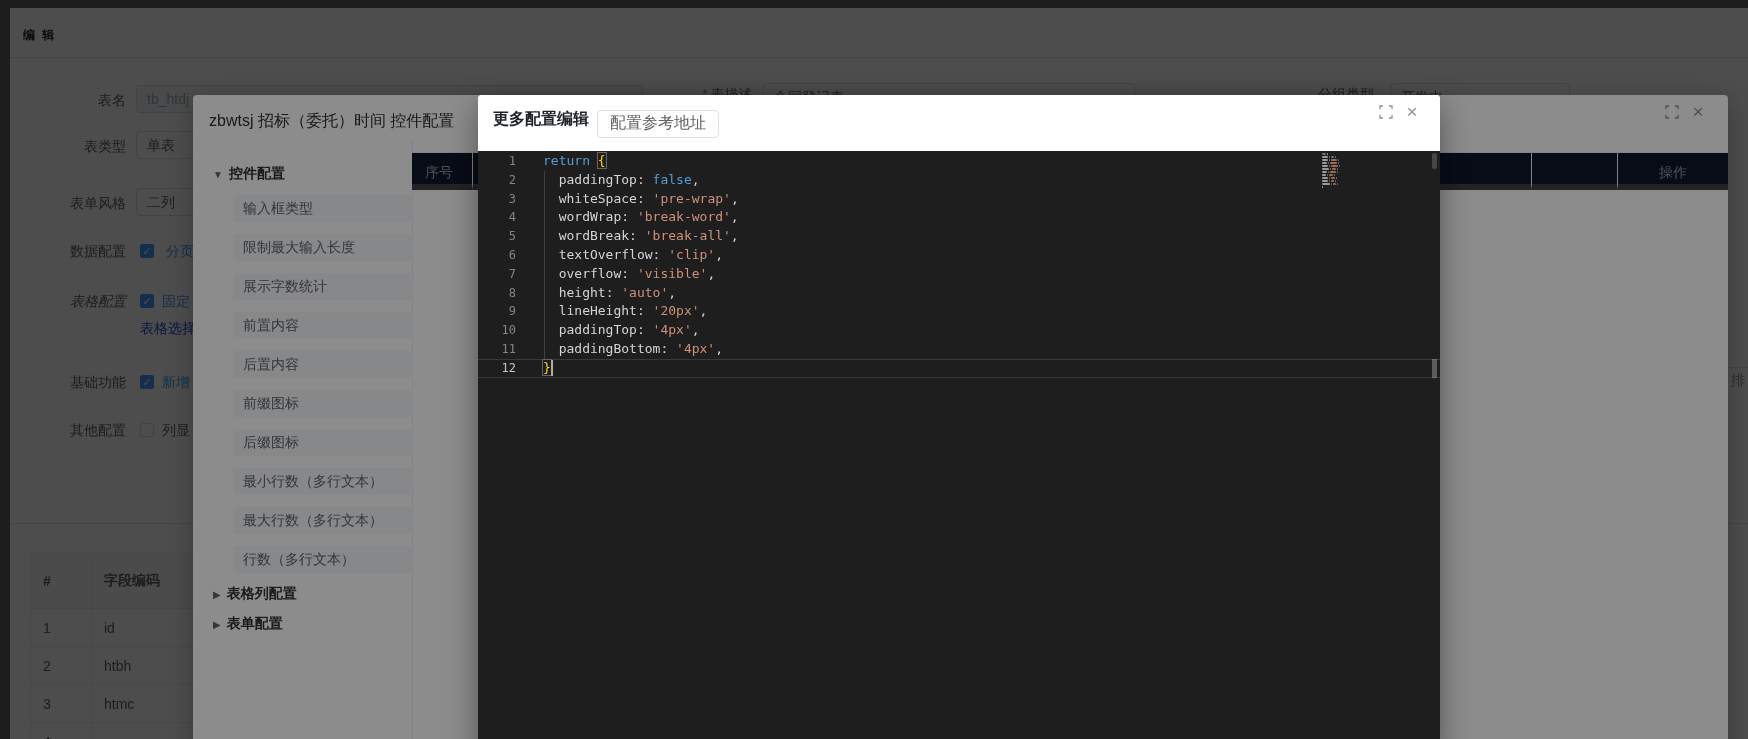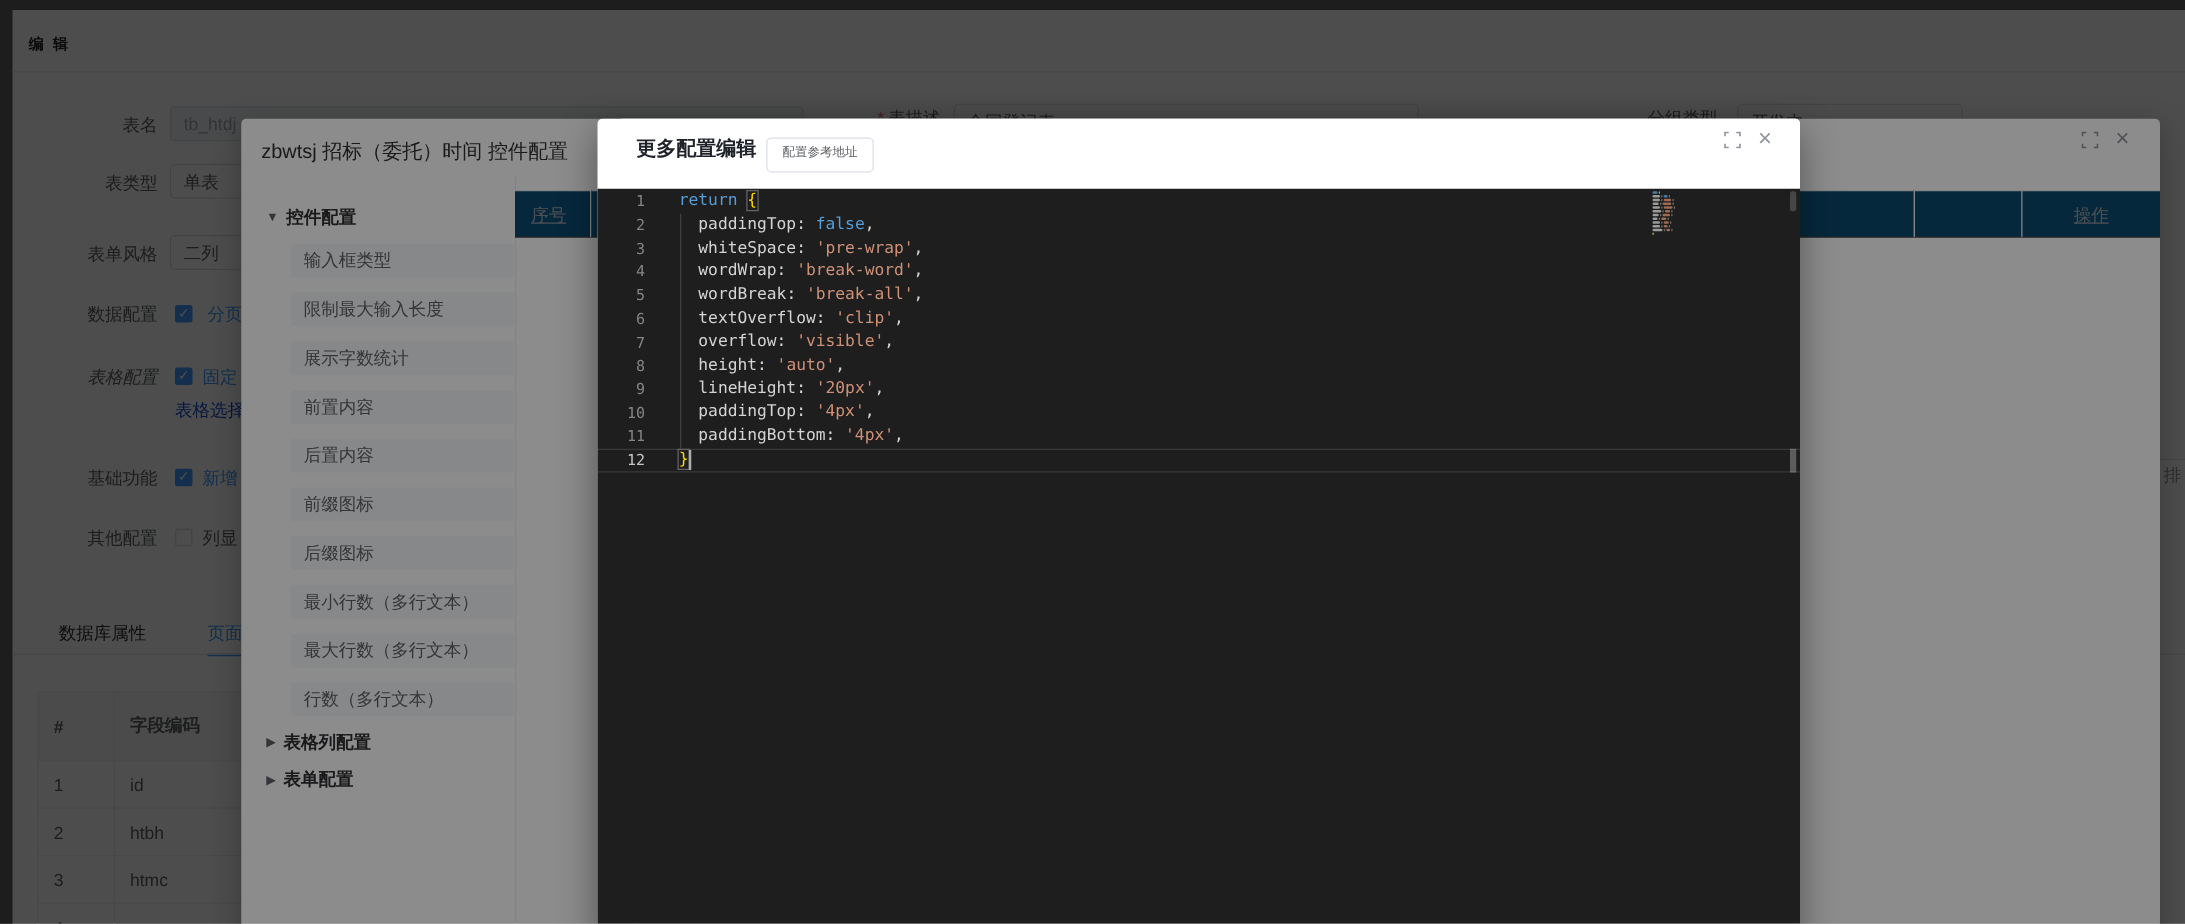--- a/index.html
+++ b/index.html
@@ -42,29 +42,29 @@
   #ctl-panel{position:absolute;left:20px;top:62px;width:198px;}
   .sec-head{display:flex;align-items:center;font-weight:bold;color:#303133;margin:8px 0 12px 0;cursor:pointer;}
   .sec-head .tri{font-size:10px;color:#606266;margin-right:6px;}
   .panel-items{margin-left:20px;}
   .panel-item{background:#f5f7fa;border-radius:2px;color:#606266;padding:4px 10px;margin-bottom:12px;
               min-height:18px;line-height:19px;width:158px;cursor:pointer;}
   #more-cfg-btn{margin-left:17px;margin-top:12px;width:184px;height:32px;border:1px solid #dcdfe6;border-radius:4px;
       background:#fff;display:flex;align-items:center;justify-content:center;cursor:pointer;font-size:14px;color:#606266;}
   #more-cfg-btn .badge{color:#409eff;}
   #ctl-vdiv{position:absolute;left:219px;top:45px;bottom:0;width:1px;background:#ebeef5;}
-  .ctl-th{position:absolute;top:57px;height:38px;line-height:38px;color:#909399;background:#0c4a6e;
-          box-sizing:border-box;border-top:1px solid #ebeef5;border-bottom:1px solid #404040;text-decoration:underline;}
+  .ctl-th{position:absolute;top:57px;height:38px;line-height:38px;color:#909399;background:#0f172a;
+          box-sizing:border-box;border-top:1px solid #ebeef5;border-bottom:6px solid #404040;}
   
   #ed-modal{position:absolute;left:478px;top:95px;width:962px;height:660px;background:#fff;
             border-radius:4px;box-shadow:0 10px 30px rgba(0,0,0,.4);}
-  #ed-header{position:absolute;left:16px;top:0;right:0;height:56px;background:#fff;border-radius:4px 4px 0 0;}
+  #ed-header{position:absolute;left:0;top:0;right:0;height:56px;background:#fff;border-radius:4px 4px 0 0;}
   #ed-title{position:absolute;left:15px;top:14px;font-size:16px;font-weight:bold;color:#1f2329;}
   #ref-btn{position:absolute;left:119px;top:15px;height:26px;padding:0 12px;border:1px solid #dcdfe6;
-           border-radius:4px;background:#fff;font-size:10px;color:#606266;line-height:24px;cursor:pointer;}
+           border-radius:4px;background:#fff;font-size:16px;color:#606266;line-height:24px;cursor:pointer;}
   #editor{position:absolute;left:0;top:56px;right:0;bottom:0;background:var(--c-editor_bg,#1e1e1e);overflow:hidden;
           font-family:"DejaVu Sans Mono","Liberation Mono",monospace;font-size:13px;}
   #code-lines{position:absolute;left:0;top:1px;right:0;}
   .cl{position:relative;height:18.8px;line-height:18.8px;white-space:pre;}
   .cl .ln{position:absolute;left:0;width:38px;text-align:right;color:var(--c-line_number,#858585);font-size:12px;}
   .cl .ct{position:absolute;left:65px;}
   .tk-k{color:var(--c-keyword,#569cd6);}
   .tk-i,.tk-p{color:var(--c-foreground,#d4d4d4);}
   .tk-s{color:var(--c-string,#ce9178);}
   .tk-b{color:var(--c-brace,#ffd700);}
@@ -119,21 +119,20 @@
 
       <div class="abs" style="left:692px;top:78px;">
         <span class="req">*</span><span>表描述</span>
       </div>
       <div class="f-input" style="left:753px;top:75px;width:372px;">合同登记表</div>
 
       <div class="abs" style="left:1308px;top:78px;color:#606266;">分组类型</div>
       <div class="f-input" style="left:1380px;top:75px;width:180px;">开发中</div>
     </div>
 
-    <div class="abs" style="left:37px;top:490px;"><div class="tab">数据库属性</div><div class="tab active">页面</div></div>
     <div class="hdiv" style="left:0;top:515px;right:0;background:#e4e7ed;"></div>
 
     <table id="field-table">
       <thead>
           <tr>
         <th class="c-idx">#</th>
         <th>字段编码</th>
       </tr>
         </thead>
       <tbody>

